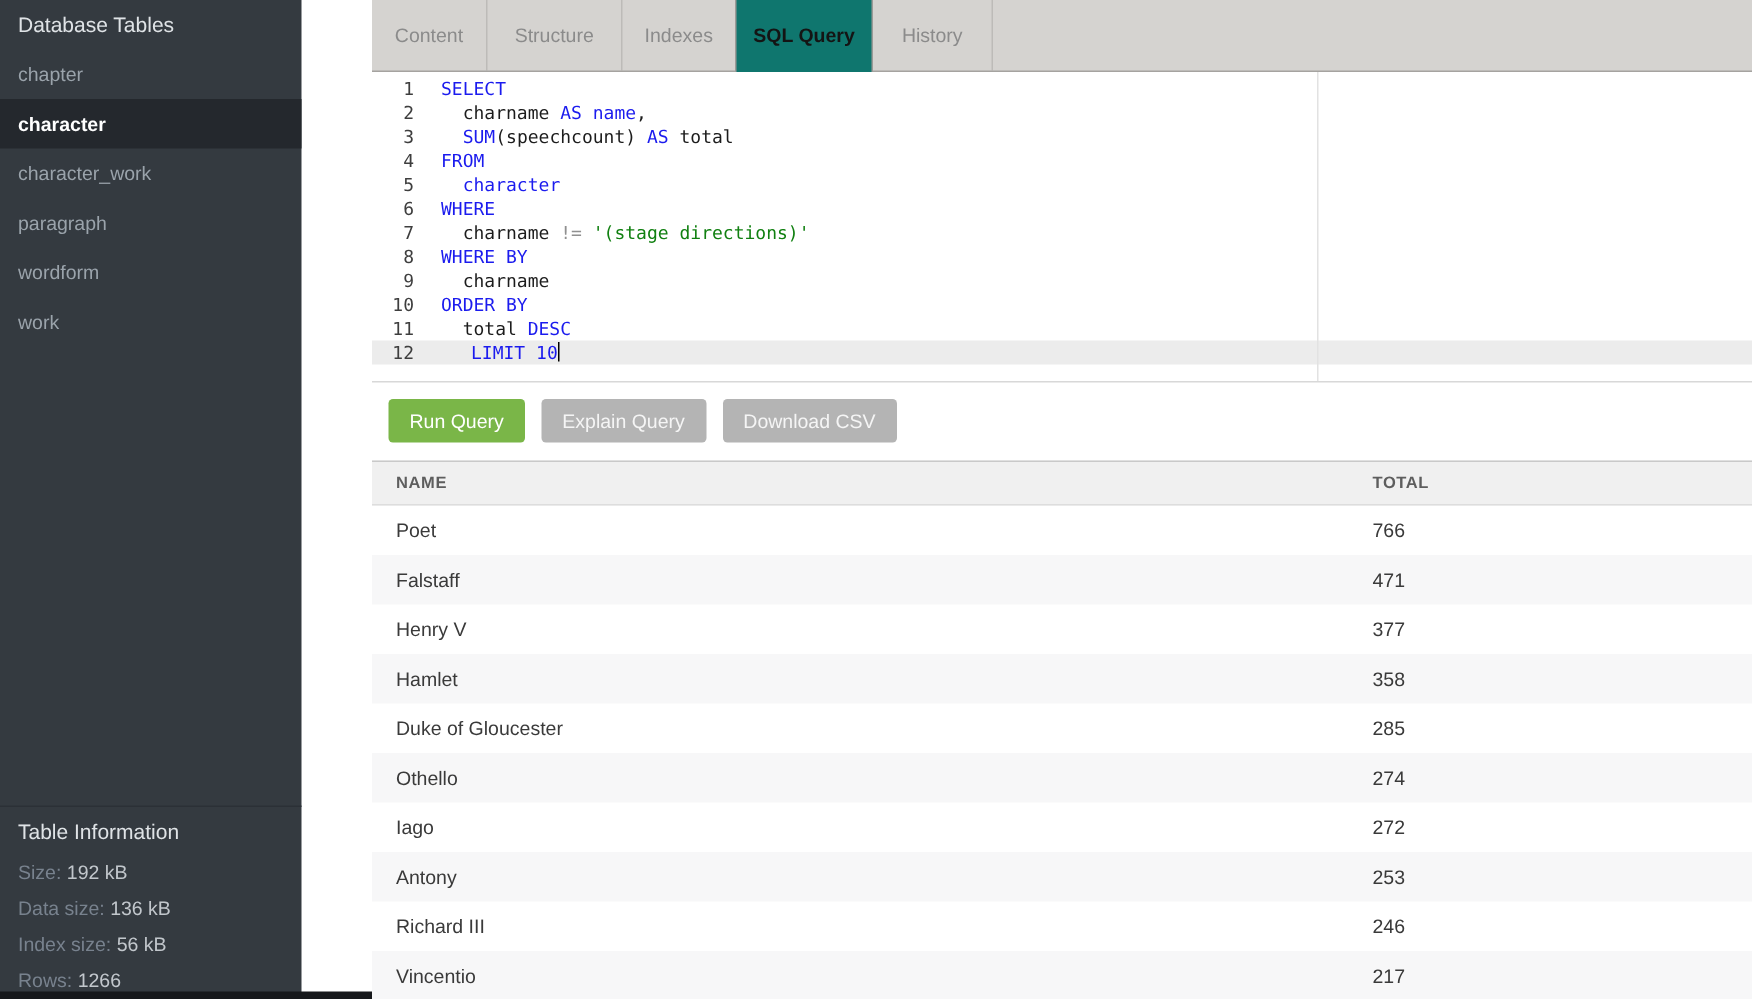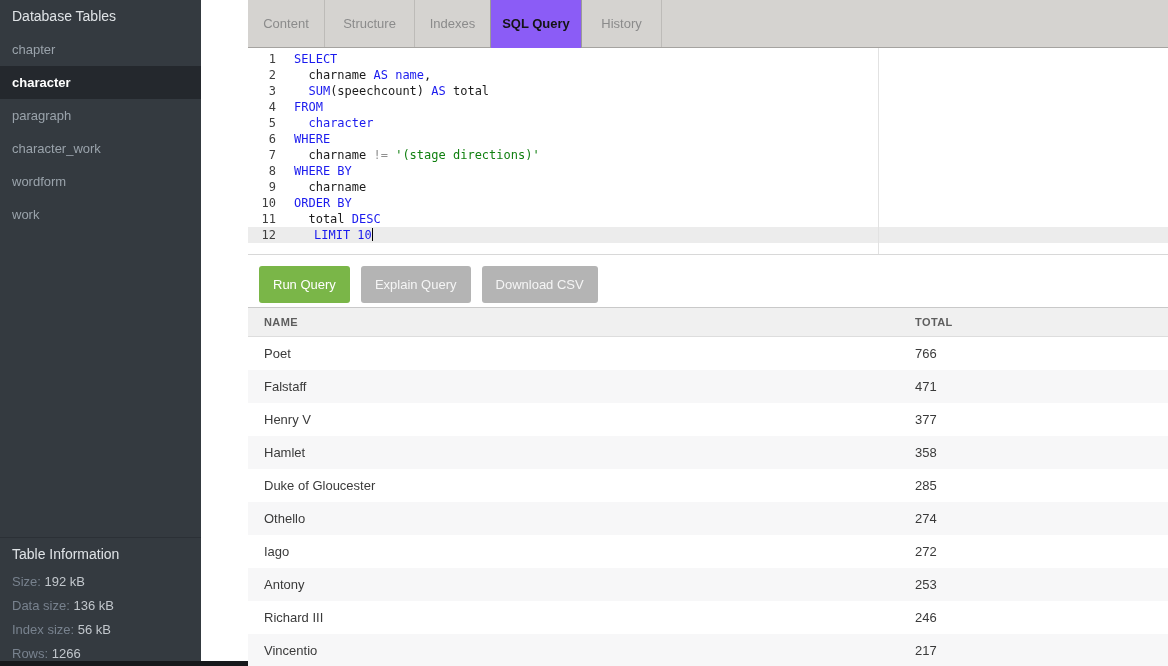--- a/index.html
+++ b/index.html
@@ -32,41 +32,41 @@
   
   .tabbar{position:relative;height:48px;background:var(--tabbar-bg);display:flex;}
   .tabbar::after{content:"";position:absolute;left:0;top:47px;width:100%;height:1px;background:#a5a3a0;z-index:1;}
   .tab{height:47px;line-height:47px;text-align:center;font-size:13px;color:#8b8b8b;
        border-right:1px solid #bdbbb8;cursor:pointer;}
   .tab:nth-child(1){width:77px;}
   .tab:nth-child(2){width:90px;}
   .tab:nth-child(3){width:76px;}
   .tab:nth-child(4){width:92px;}
   .tab:nth-child(5){width:80px;}
-  .tab.active{background:#8b5cf6;color:#141414;font-weight:bold;height:48px;z-index:2;position:relative;
+  .tab.active{background:#0f766e;color:#141414;font-weight:bold;height:48px;z-index:2;position:relative;
        border-left:1px solid #9c9a97;border-right:1px solid #9c9a97;margin-left:-1px;}
 
   
   .editor{position:absolute;top:48px;left:0;width:920px;height:207px;background:#fff;
           border-bottom:1px solid #d8d8d8;padding-top:3px;cursor:text;
           font-family:"DejaVu Sans Mono",monospace;font-size:12px;}
   .ed-divider{position:absolute;left:630px;top:0;bottom:0;width:1px;background:#e2e2e2;z-index:3;}
   .ed-line{height:16px;line-height:16px;display:flex;white-space:pre;}
   .ed-line.current{background:#ececec;gap:20px;}
   .ed-num{width:36px;text-align:right;padding-right:8px;color:#3e3e3e;flex:none;}
   .ed-code{padding-left:10px;flex:1;color:#1c1c1c;}
   .tok-kw{color:var(--kw);}
   .tok-num{color:var(--kw);}
   .tok-str{color:var(--str);}
   .tok-op{color:#909090;}
   .caret{display:inline-block;width:1px;height:13px;background:#000;vertical-align:-2px;}
 
   
   .btn-row{position:absolute;top:266px;left:11px;display:flex;gap:11px;}
-  .btn{height:37px;line-height:29px;padding:0 14px;border:none;border-radius:3px;font-size:13px;
+  .btn{height:29px;line-height:29px;padding:0 14px;border:none;border-radius:3px;font-size:13px;
        font-family:"Liberation Sans",sans-serif;cursor:pointer;}
   .btn-run{background:var(--green);color:#fff;}
   .btn-gray{background:#b4b4b4;color:#f5f5f5;}
 
   
   .results{position:absolute;top:307px;left:0;width:920px;}
   .res-header{height:30px;background:#f0f0f0;border-top:1px solid #c9c9c9;border-bottom:1px solid #dddddd;
        display:flex;align-items:center;font-size:11px;font-weight:bold;color:#5e5e5e;letter-spacing:0.4px;}
   .col-name{flex:1;padding-left:16px;}
   .col-total{width:253px;flex:none;}
@@ -74,22 +74,22 @@
   .res-row:nth-child(even){background:#f7f7f8;}
 </style>
 </head>
 <body>
 
 <div class="sidebar">
   <div class="sb-header">Database Tables</div>
   <div id="sb-tables">
       <div class="sb-item">chapter</div>
       <div class="sb-item selected">character</div>
+      <div class="sb-item">character_work</div>
       <div class="sb-item">paragraph</div>
-      <div class="sb-item">character_work</div>
       <div class="sb-item">wordform</div>
       <div class="sb-item">work</div>
     </div>
   <div class="table-info">
     <div class="ti-title">Table Information</div>
     <div id="ti-stats">
         <div class="ti-row"><span class="ti-label">Size:</span> <span class="ti-value">192 kB</span></div>
         <div class="ti-row"><span class="ti-label">Data size:</span> <span class="ti-value">136 kB</span></div>
         <div class="ti-row"><span class="ti-label">Index size:</span> <span class="ti-value">56 kB</span></div>
         <div class="ti-row"><span class="ti-label">Rows:</span> <span class="ti-value">1266</span></div>

